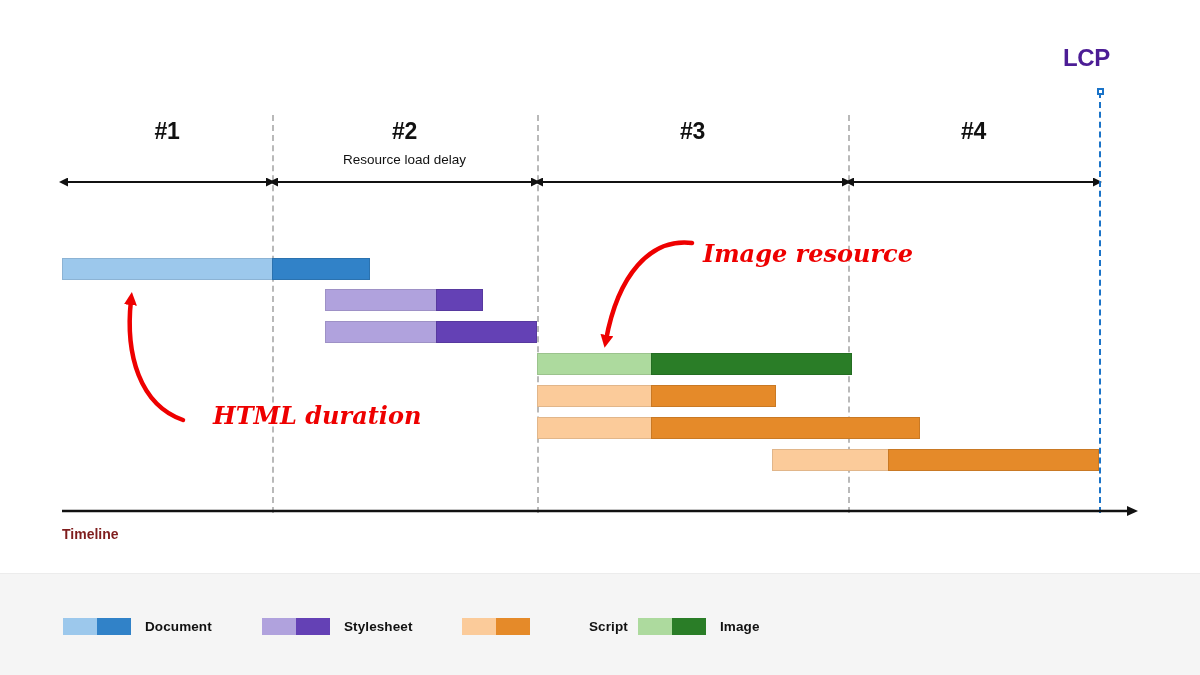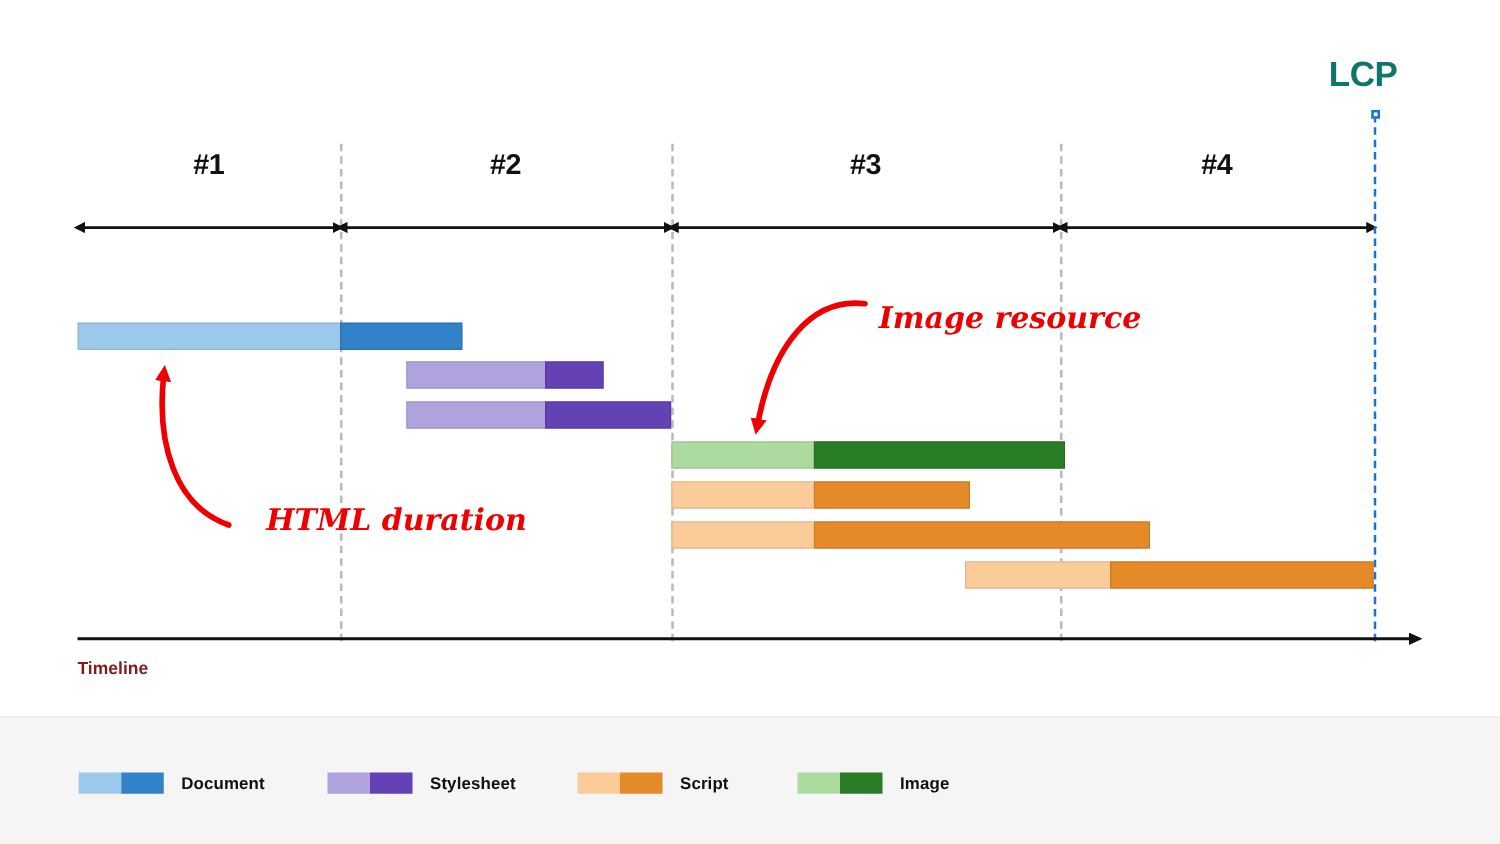--- a/index.html
+++ b/index.html
@@ -46,21 +46,21 @@
   .lcp-line{
     position:absolute;width:0;border-left:2px dashed #1a73c8;
     top:92px;height:421px;
   }
   .lcp-marker{
     position:absolute;width:7px;height:7px;
     border:2px solid #1a73c8;background:#ffffff;
     box-sizing:border-box;
   }
   .lcp-label{
-    position:absolute;font-size:28px;font-weight:bold;color:#0f766e;
+    position:absolute;font-size:24px;font-weight:bold;color:#4c1d95;
     letter-spacing:-.4px;line-height:1;
   }
 
   
   .bar{position:absolute;height:22px;display:flex;box-sizing:border-box;}
   .bar .seg{height:100%;}
   .bar .seg.a{border:1px solid rgba(0,0,0,.10);border-right:none;box-sizing:border-box;}
   .bar .seg.b{border:1px solid rgba(0,0,0,.12);box-sizing:border-box;}
   .axis-label{
     position:absolute;left:62px;top:527px;
@@ -82,20 +82,21 @@
 <div id="stage">
 
   <div class="legend-band"></div>
 
   <div id="phases">
       <div class="phase" style="left: 17px; top: 120px; width: 300px;">
         <div class="phase-num">#1</div>
       </div>
       <div class="phase" style="left: 254.5px; top: 120px; width: 300px;">
         <div class="phase-num">#2</div>
+        <div class="phase-name">Resource load delay</div>
       </div>
       <div class="phase" style="left: 542.5px; top: 120px; width: 300px;">
         <div class="phase-num">#3</div>
       </div>
       <div class="phase" style="left: 823.5px; top: 120px; width: 300px;">
         <div class="phase-num">#4</div>
       </div>
     </div>
 
   <div id="dividers">
@@ -184,21 +185,21 @@
         </div>
         <div class="legend-label">Document</div>
       </div>
       <div class="legend-item" style="left: 262px;">
         <div class="legend-swatch">
           <div class="sw-a" style="background: rgb(176, 162, 221);"></div>
           <div class="sw-b" style="background: rgb(100, 65, 181);"></div>
         </div>
         <div class="legend-label">Stylesheet</div>
       </div>
-      <div class="legend-item" style="left: 462px;">
+      <div class="legend-item" style="left: 462px; gap: 45px;">
         <div class="legend-swatch">
           <div class="sw-a" style="background: rgb(251, 203, 154);"></div>
           <div class="sw-b" style="background: rgb(229, 138, 41);"></div>
         </div>
         <div class="legend-label">Script</div>
       </div>
       <div class="legend-item" style="left: 638px;">
         <div class="legend-swatch">
           <div class="sw-a" style="background: rgb(173, 218, 158);"></div>
           <div class="sw-b" style="background: rgb(42, 125, 39);"></div>

